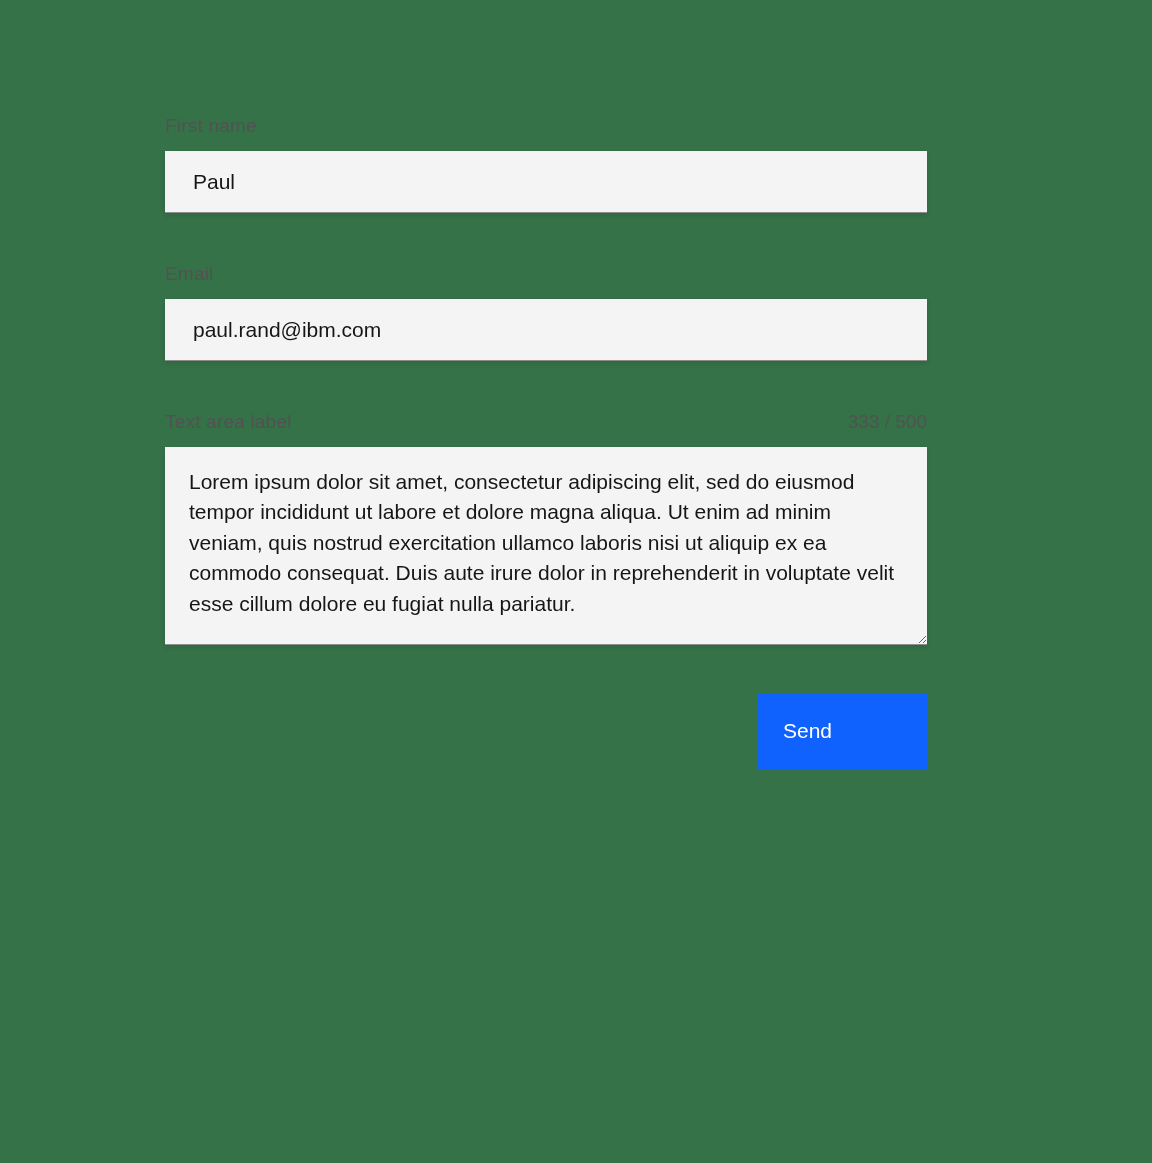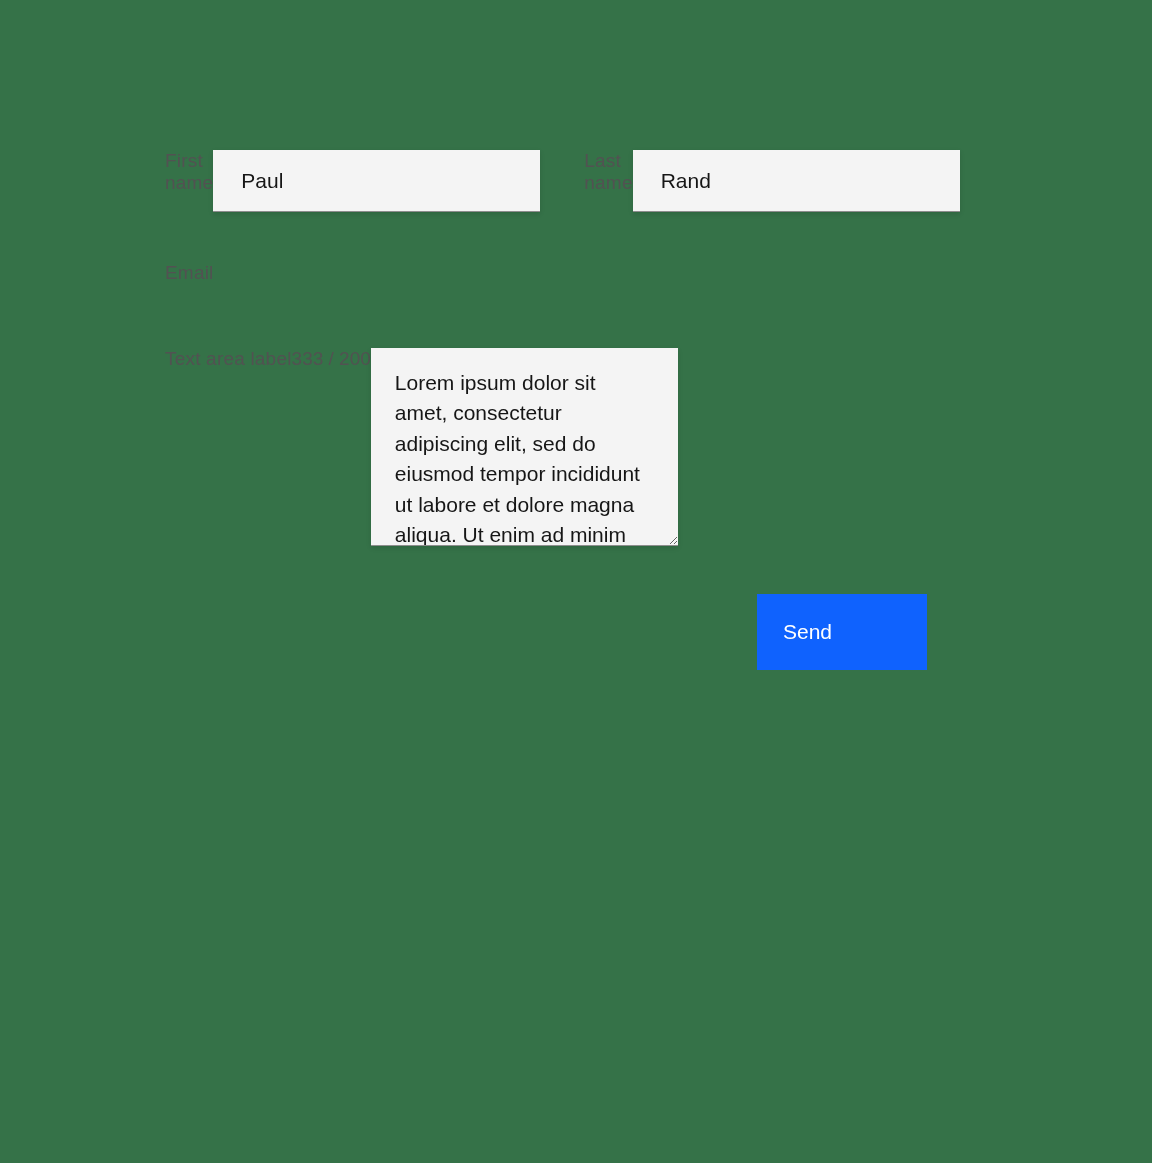--- a/index.html
+++ b/index.html
@@ -28,27 +28,26 @@
     letter-spacing: 0;
   }
   .row {
     display: flex;
     gap: 44px;
     margin-bottom: 50px;
   }
   .field {
     flex: 1;
     display: flex;
-    flex-direction: row;
-    margin-top: 35px;
+    flex-direction: column;
   }
   .field-full {
     width: 100%;
     display: flex;
-    flex-direction: row;
+    flex-direction: column;
     margin-bottom: 50px;
   }
   .label-row {
     display: flex;
     justify-content: space-between;
     align-items: baseline;
     margin-bottom: 14px;
   }
   .label {
     font-size: 19px;
@@ -112,39 +111,34 @@
 <form class="form">
 
 
   <div class="row">
     <div class="field">
       <div class="label-row">
         <label class="label">First name</label>
       </div>
       <input type="text" class="text-input" value="Paul" style="">
     </div>
-    <div class="field">
-      <div class="label-row">
-        <label class="label">Last name</label>
-      </div>
-      <input type="text" class="text-input" value="Rand" style="">
-    </div>
   </div>
 
   <div class="field-full">
     <div class="label-row">
       <label class="label">Email</label>
     </div>
+    <input type="text" class="text-input" value="paul.rand@ibm.com" style="">
   </div>
 
 
   <div class="field-full" style="margin-bottom:5px;">
     <div class="label-row">
       <label class="label">Text area label</label>
-      <span class="counter">333 / 200</span>
+      <span class="counter">333 / 500</span>
     </div>
     <textarea class="textarea" style="">Lorem ipsum dolor sit amet, consectetur adipiscing elit, sed do eiusmod tempor incididunt ut labore et dolore magna aliqua. Ut enim ad minim veniam, quis nostrud exercitation ullamco laboris nisi ut aliquip ex ea commodo consequat. Duis aute irure dolor in reprehenderit in voluptate velit esse cillum dolore eu fugiat nulla pariatur.</textarea>
   </div>
 
   <div class="button-row">
     <button type="button" class="send-btn">Send</button>
   </div>
 
 </form>
 

